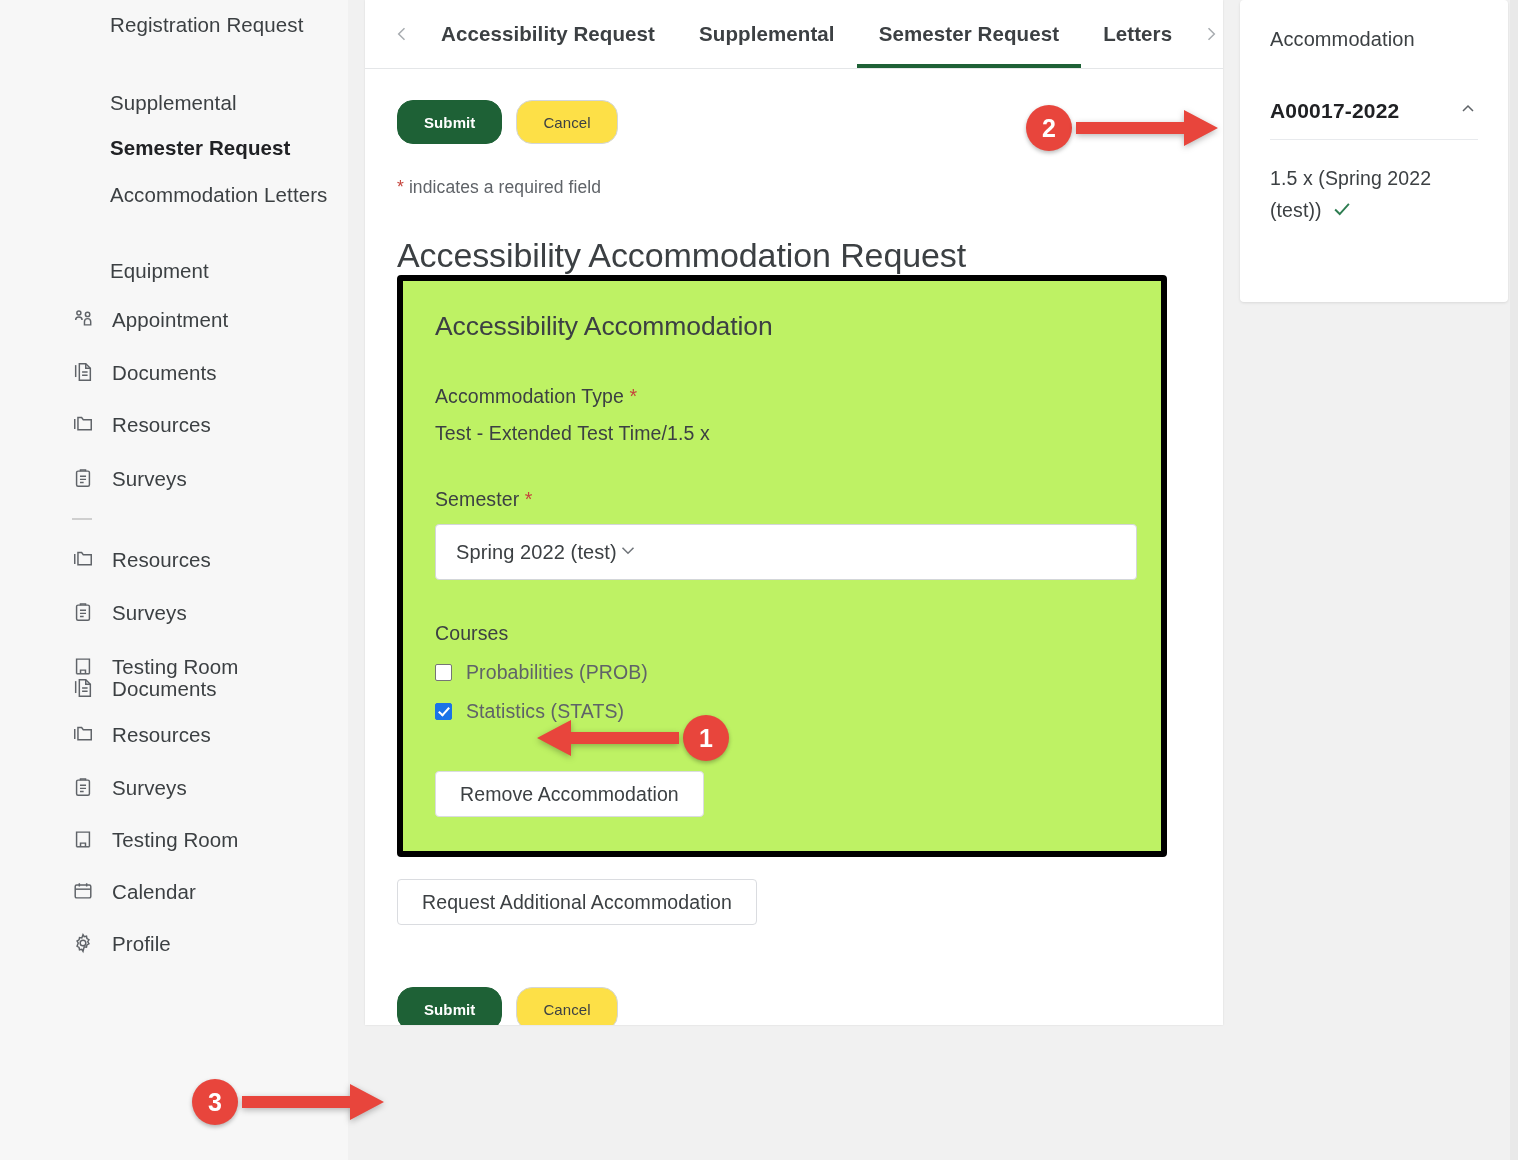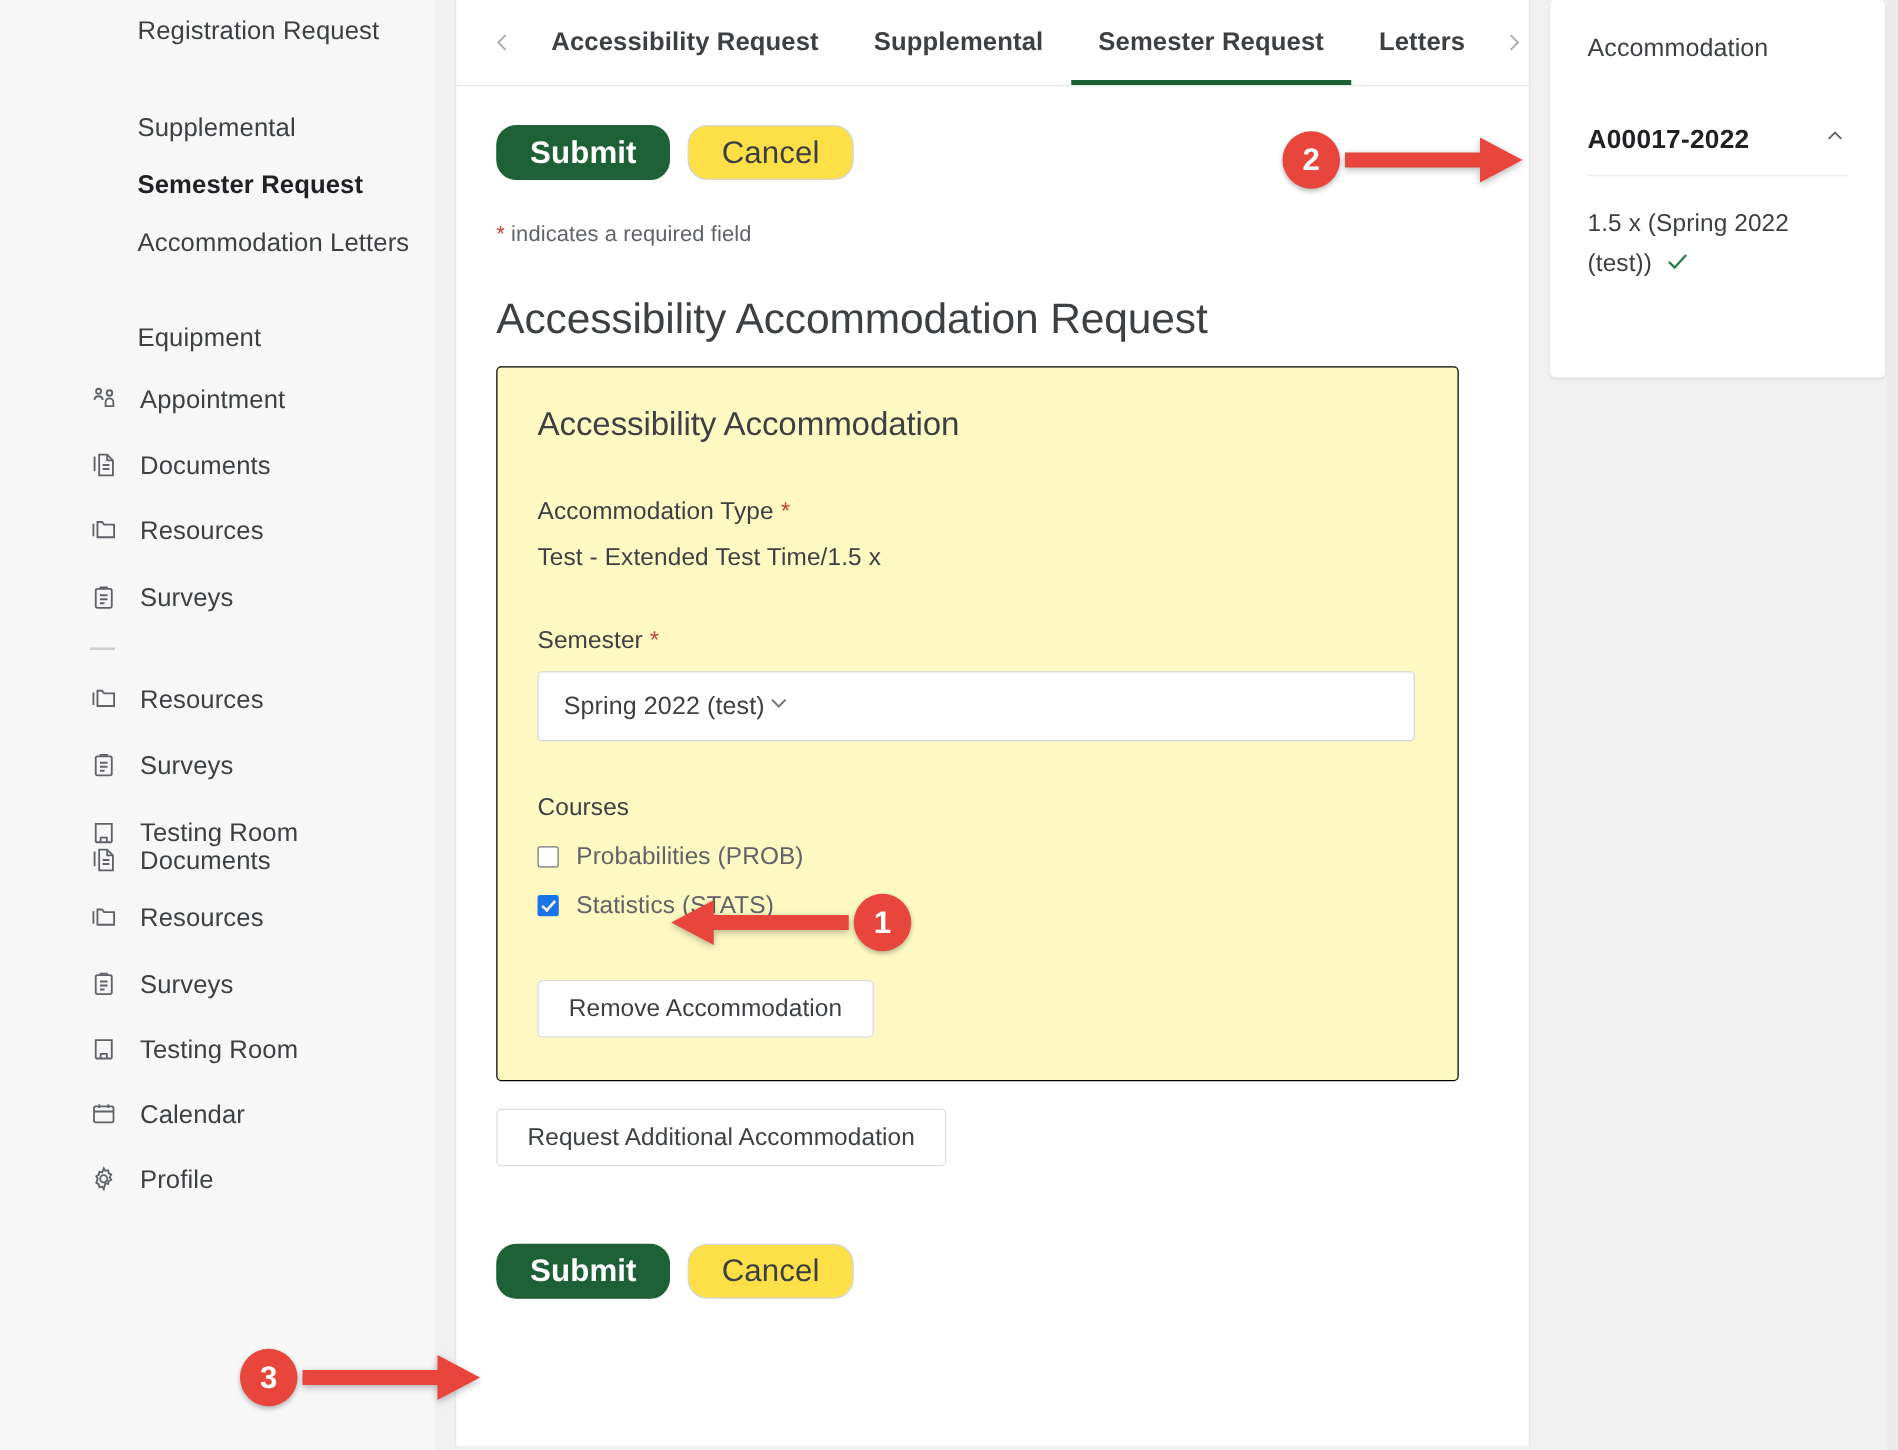--- a/index.html
+++ b/index.html
@@ -66,21 +66,21 @@
     width: 20px;
     height: 2px;
     background: #cfcfcf;
   }
 
   
   #main {
     position: absolute;
     left: 365px; top: 0;
     width: 858px;
-    height: 1157px;
+    height: 1025px;
     background: #ffffff;
     box-shadow: 0 0 2px rgba(0,0,0,.10);
     overflow: hidden;
   }
 
   
   #tabstrip {
     position: relative;
     height: 68px;
     border-bottom: 1px solid #e4e6e8;
@@ -118,21 +118,21 @@
     left: 0; right: 0; bottom: 0;
     height: 4px;
     background: #1e6136;
   }
 
   #content { padding: 0 0 0 32px; position: relative; }
 
   .btnrow { display: flex; align-items: center; gap: 14px; }
   .btn {
     font-family: "Liberation Sans", sans-serif;
-    font-size: 25px;
+    font-size: 15px;
     letter-spacing: .1px;
     border-radius: 16px;
     display: inline-flex;
     align-items: center;
     justify-content: center;
     box-sizing: border-box;
   }
   .btn-primary {
     background: #1e6136;
     color: #ffffff;
@@ -176,24 +176,23 @@
   }
 
   .question {
     margin-top: 42px;
     font-size: 19.5px;
     color: #3c4043;
     letter-spacing: .1px;
   }
 
   .accom-card {
-    margin-top: 18px;
     width: 770px;
-    background: #fef9c3;
-    border: 1px solid #000000;
+    background: #bef264;
+    border: 6px solid #000000;
     border-radius: 4px;
     padding: 30px 32px 34px 32px;
     box-sizing: border-box;
   }
   h2.accom-title {
     margin: 0;
     font-size: 26.5px;
     font-weight: normal;
     color: #3c4043;
     letter-spacing: -.1px;

